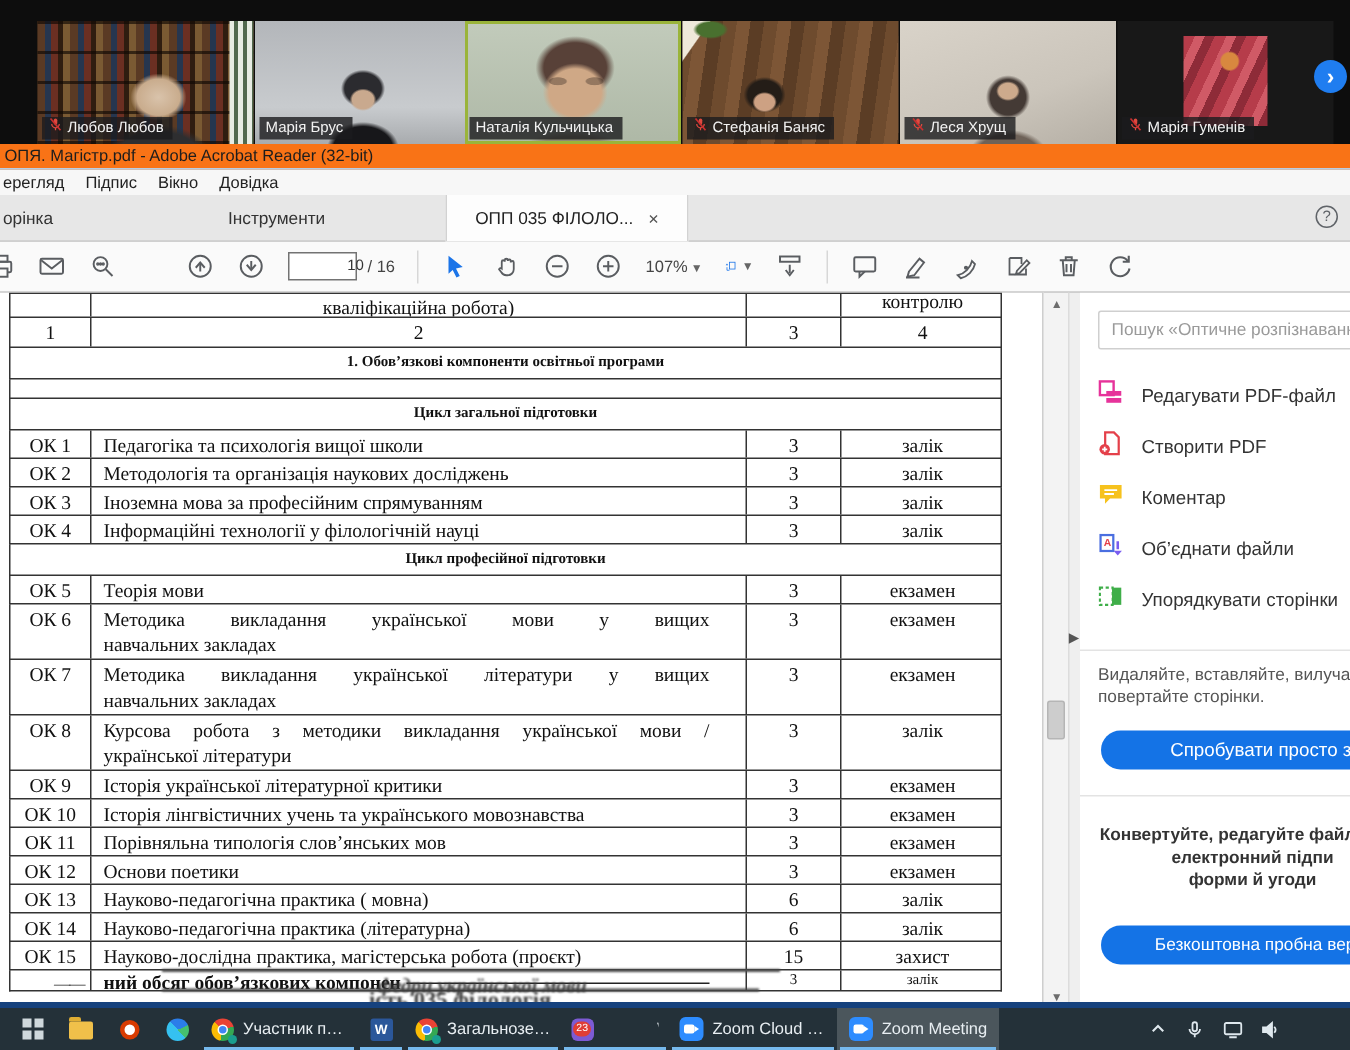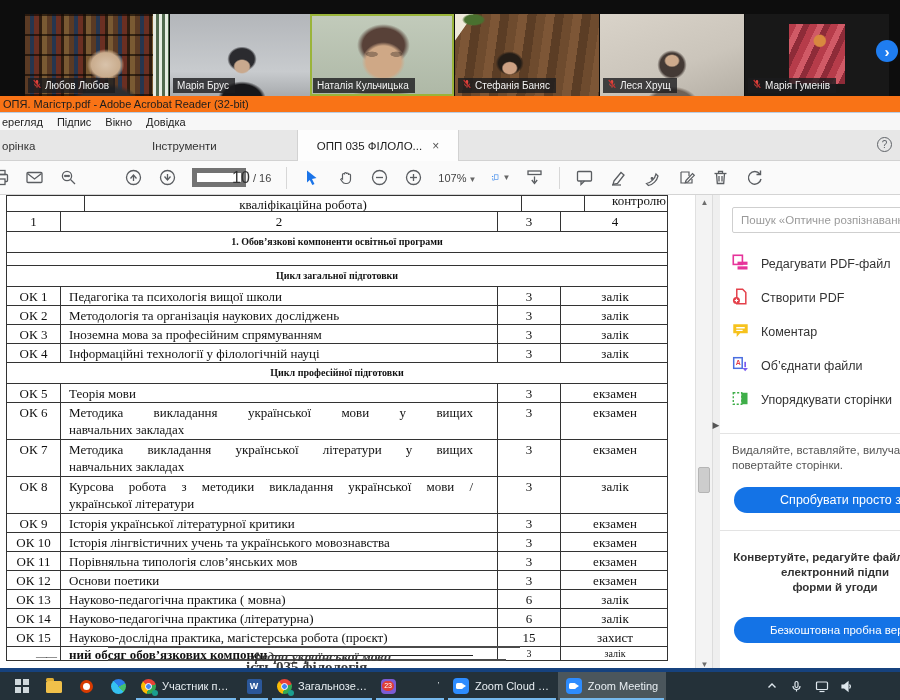--- a/index.html
+++ b/index.html
@@ -67,39 +67,39 @@
   #help-btn { position:absolute; right:8px; top:137px; width:15px; height:15px; border:1.2px solid #5f6368; border-radius:50%;
     color:#5f6368; font-size:10px; display:flex; align-items:center; justify-content:center; }
 
   
   #toolbar { position:absolute; left:0; top:161px; width:900px; height:34px; background:#fafafa; border-bottom:1px solid #d4d4d4;
     display:flex; align-items:center; gap:15px; padding-left:0; }
   .tb-icon { width:19px; height:19px; flex:0 0 auto; display:flex; align-items:center; justify-content:center; cursor:pointer; }
   .tb-icon svg { display:block; }
   .tb-sep { width:1px; height:22px; background:#d7d7d7; flex:0 0 auto; }
   .tb-spacer { width:16px; flex:0 0 auto; }
-  #page-box { width:26px; height:19px; border:5px solid #737373; background:#fff; font-size:16px; color:#333; display:flex; align-items:center; justify-content:center;padding-left:44px; }
+  #page-box { width:26px; height:19px; border:1px solid #737373; background:#fff; font-size:10px; color:#333; display:flex; align-items:center; justify-content:center;padding-left:44px; }
   .tb-text { font-size:11px; color:#444; white-space:nowrap; }
   .tb-caret { font-size:8px; color:#666; margin-left:2px; }
 
   
   #doc-area { position:absolute; left:0; top:195px; width:695px; height:477px; background:#ffffff; overflow:hidden; font-family:"Liberation Serif",serif; color:#111; }
   #doc-table { position:absolute; left:6px; top:0; width:662px; }
   .trow { display:grid; grid-template-columns:54px 437px 63px 108px; border-left:1px solid #333; border-right:1px solid #333; border-bottom:1px solid #333; }
   .trow.first { border-top:1px solid #333; }
   .tcell { border-right:1px solid #333; font-size:13px; line-height:17px; padding:1px 4px 0 4px; overflow:hidden; }
   .tcell:last-child { border-right:none; }
   .tcell.code, .tcell.num, .tcell.credits, .tcell.control { text-align:center; }
   .tcell.name { padding-left:8px; padding-right:24px; }
   .trow.two .tcell.name { text-align:justify; }
   .trow.two .tcell.name .jline { display:block; text-align:justify; text-align-last:justify; }
   .trow.two .tcell.name .jline.last { text-align-last:left; }
   .trow.section-row { display:block; text-align:center; font-weight:bold; font-size:10px; line-height:20px; height:21px; }
   .trow.spacer-row { display:block; height:13px; }
-  .trow.partial-row { height:17px;padding-left:24px; }
+  .trow.partial-row { height:17px; }
   .trow.partial-row .tcell { font-size:13px; line-height:15px; text-align:center; }
   .trow.numbers-row { height:20px; }
   .trow.data-row { min-height:19px; }
   .trow.two { height:37px; }
   .trow.summary-row { height:14px; }
   .summary-label { font-weight:bold; font-size:13px; white-space:nowrap; display:flex; align-items:center; gap:4px; }
   .summary-label .strike { flex:1; border-top:1.4px solid #222; margin-top:2px; }
   .summary-small { font-size:10px; line-height:11px; text-align:center; }
   .left-mark { color:#333; font-size:11px; text-align:right; letter-spacing:-1px; }
   .blur-line { position:absolute; color:#3a3a3a; font-weight:bold; font-size:13.5px; filter:blur(0.7px); white-space:nowrap; }

